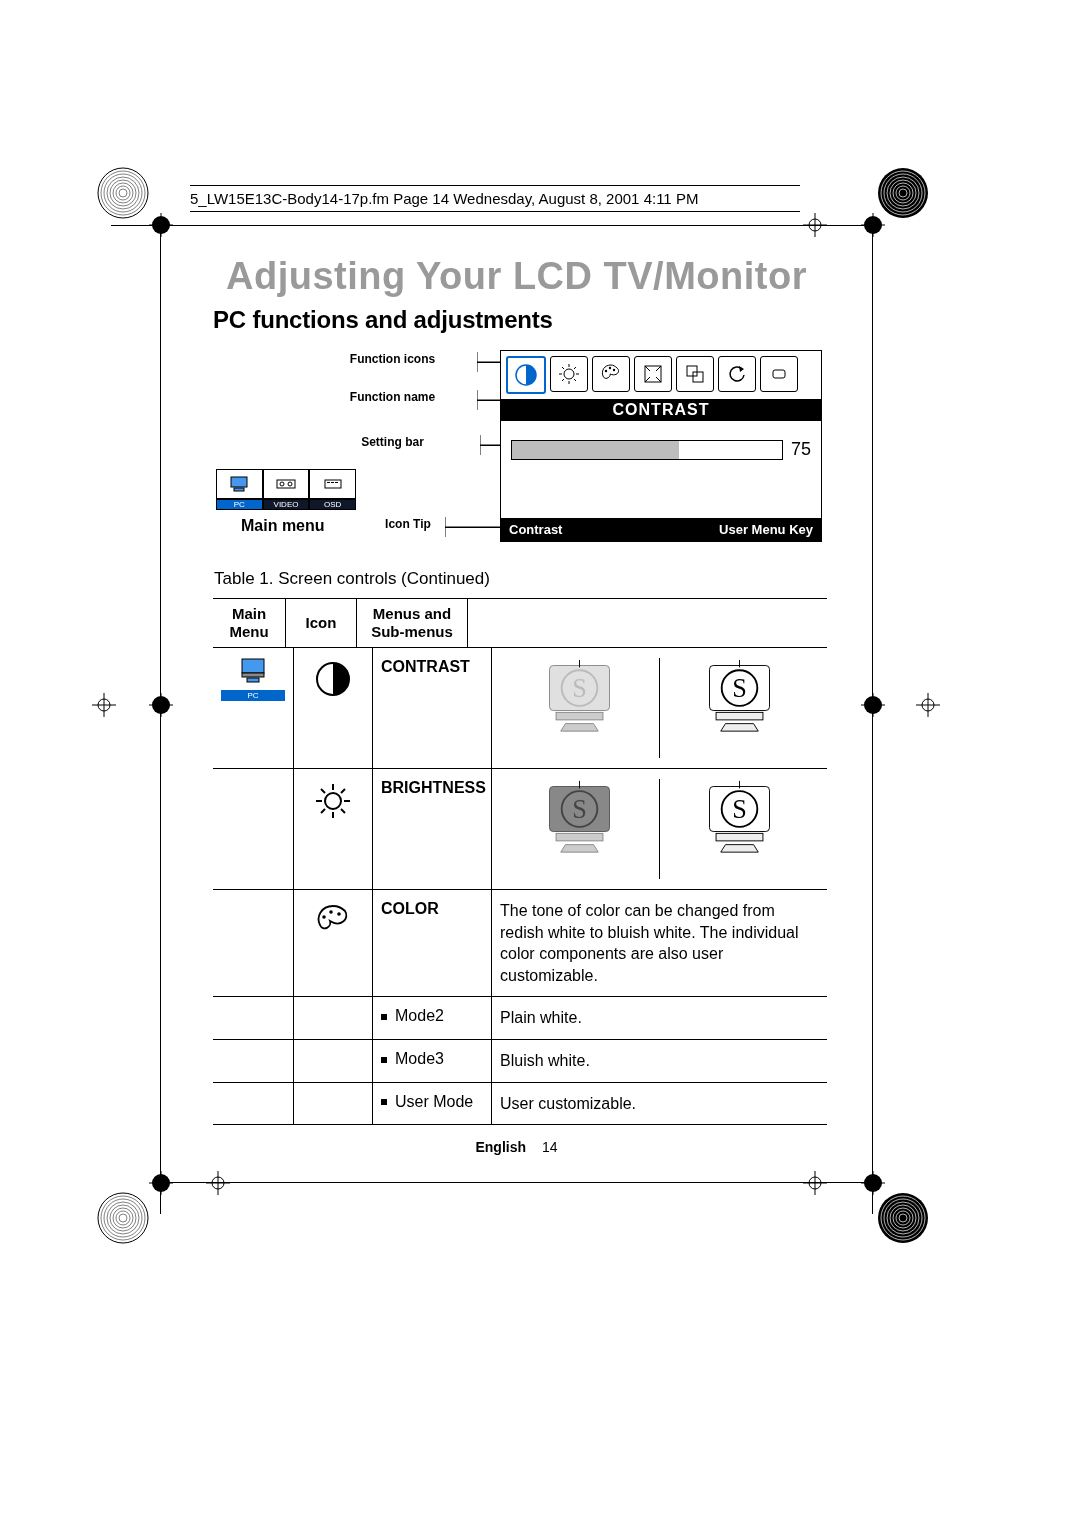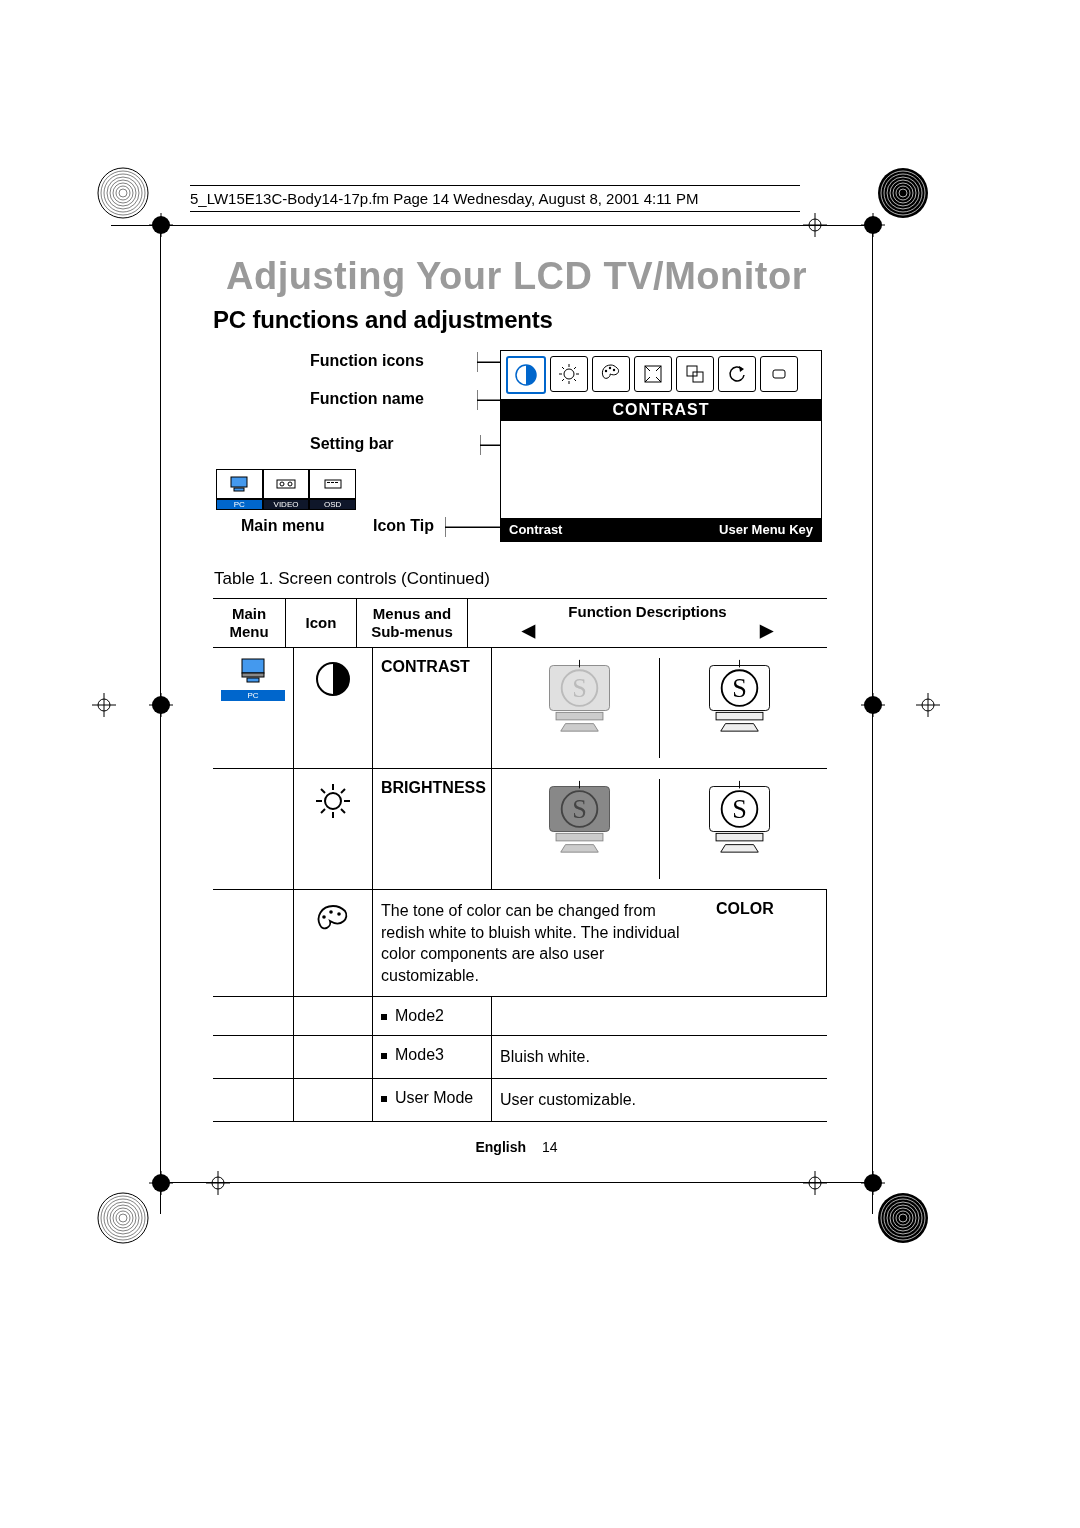--- a/index.html
+++ b/index.html
@@ -7,21 +7,21 @@
 .crop-line { position:absolute; background:#000; }
 .crop-h-top { top:225px; left:111px; right:207px; height:1px; }
 .crop-h-bot { top:1182px; left:160px; right:207px; height:1px; }
 .crop-v-left { top:225px; bottom:314px; left:160px; width:1px; }
 .crop-v-right { top:225px; bottom:314px; right:207px; width:1px; }
 .regmark { position:absolute; }
 .regmark svg { display:block; }
 .fileheader { position:absolute; left:190px; top:185px; width:610px; border-top:1px solid #000; border-bottom:1px solid #000; padding:4px 0; font-size:15px; }
 .title { position:absolute; top:255px; left:160px; right:207px; text-align:center; font-family:Arial Black,Arial,sans-serif; font-weight:900; font-size:38px; color:#9a9a9a; letter-spacing:0.5px; }
 .section { position:absolute; top:306px; left:213px; font-size:24px; font-weight:bold; font-family:"Franklin Gothic Medium",Arial,sans-serif; letter-spacing:-0.2px; }
-.label { position:absolute; font-size:16px; font-weight:bold; text-align:left; font-family:"Franklin Gothic Medium",Arial,sans-serif; }
+.label { position:absolute; font-size:12px; font-weight:bold; text-align:center; font-family:"Franklin Gothic Medium",Arial,sans-serif; }
 .leader { position:absolute; height:1px; background:#000; }
 .osd-panel { position:absolute; top:350px; left:500px; width:320px; height:190px; border:1px solid #000; background:#fff; }
 .osd-icons { display:flex; gap:4px; padding:5px; }
 .osd-icon { width:36px; height:34px; border:1px solid #000; border-radius:3px; display:flex; align-items:center; justify-content:center; }
 .osd-icon.active { border:2px solid #06c; }
 .osd-funcname { background:#000; color:#fff; padding:2px 0; font-size:16px; font-weight:bold; text-align:center; letter-spacing:1px; }
 .osd-setting { padding:18px 10px 10px; display:flex; align-items:center; gap:8px; }
 .slider { flex:1; height:18px; border:1px solid #000; position:relative; background:#fff; }
 .slider-fill { position:absolute; left:0; top:0; bottom:0; width:62%; background:#bdbdbd; }
 .osd-value { font-size:18px; }
@@ -288,20 +288,26 @@
             <path d="M13 3 L18 6 L14 9 Z" fill="#000"></path>
           </svg>
         </div>
       <div class="osd-icon">
           <svg width="22" height="22">
             <rect x="5" y="7" width="12" height="8" rx="2" fill="none" stroke="#000"></rect>
           </svg>
         </div>
     </div>
     <div class="osd-funcname">CONTRAST</div>
+    <div class="osd-setting">
+      <div class="slider">
+          <div class="slider-fill"></div>
+        </div>
+      <div class="osd-value">75</div>
+    </div>
     <div class="osd-bottom">
       <span>Contrast</span>
       <span>User Menu Key</span>
     </div>
   </div>
 
   <div class="mainmenu-panel">
     <div class="mm-row">
       <div class="mm-cell">
           <svg width="20" height="18">
@@ -332,27 +338,20 @@
     </div>
   </div>
   <div class="mainmenu-caption">Main menu</div>
 
   <div class="table-caption">Table 1.  Screen controls (Continued)</div>
   <div class="table">
     <div class="thead">
       <div class="col col-main">Main Menu</div>
       <div class="col col-icon">Icon</div>
       <div class="col col-menu">Menus and Sub-menus</div>
-      <div class="col col-desc" style="display:block;padding:4px 4px;">
-        <div style="text-align:center">Function Descriptions</div>
-        <div class="desc-arrows">
-          <span>◀</span>
-          <span>▶</span>
-        </div>
-      </div>
     </div>
     <div class="tbody">
 
       <div class="row" style="height:120px">
         <div class="c c-main">
           <svg class="pc-icon-small">
               <rect x="3" y="1" width="22" height="14" fill="#49e" stroke="#000"></rect>
               <rect x="3" y="15" width="22" height="4" fill="#888" stroke="#000"></rect>
               <rect x="8" y="20" width="12" height="4" fill="#49e" stroke="#000"></rect>
             </svg>
@@ -434,28 +433,29 @@
       <div class="row">
         <div class="c c-main" style="border-right:1px solid #000"></div>
         <div class="c c-icon">
             <svg width="40" height="34">
               <path d="M20 3 C8 3 3 14 7 22 C10 29 19 24 17 18 C28 25 37 15 32 8 C28 4 24 3 20 3 Z" fill="none" stroke="#000" stroke-width="1.8"></path>
               <circle cx="11" cy="14" r="1.8" fill="#000"></circle>
               <circle cx="18" cy="9" r="1.8" fill="#000"></circle>
               <circle cx="26" cy="11" r="1.8" fill="#000"></circle>
             </svg>
           </div>
+        <div class="c c-menu">COLOR</div>
         <div class="c c-desc text">The tone of color can be changed from redish white to bluish white. The individual color components are also user customizable.</div>
-        <div class="c c-menu">COLOR</div>
       </div>
 
       <div class="row">
         <div class="c c-main" style="border-right:1px solid #000"></div>
         <div class="c c-icon" style="border-right:1px solid #000"></div>
         <div class="c c-menu normal"><span class="bullet"></span><span>Mode2</span></div>
+        <div class="c c-desc text">Plain white.</div>
       </div>
       <div class="row">
         <div class="c c-main" style="border-right:1px solid #000"></div>
         <div class="c c-icon" style="border-right:1px solid #000"></div>
         <div class="c c-menu normal"><span class="bullet"></span><span>Mode3</span></div>
         <div class="c c-desc text">Bluish white.</div>
       </div>
       <div class="row">
         <div class="c c-main" style="border-right:1px solid #000"></div>
         <div class="c c-icon" style="border-right:1px solid #000"></div>

